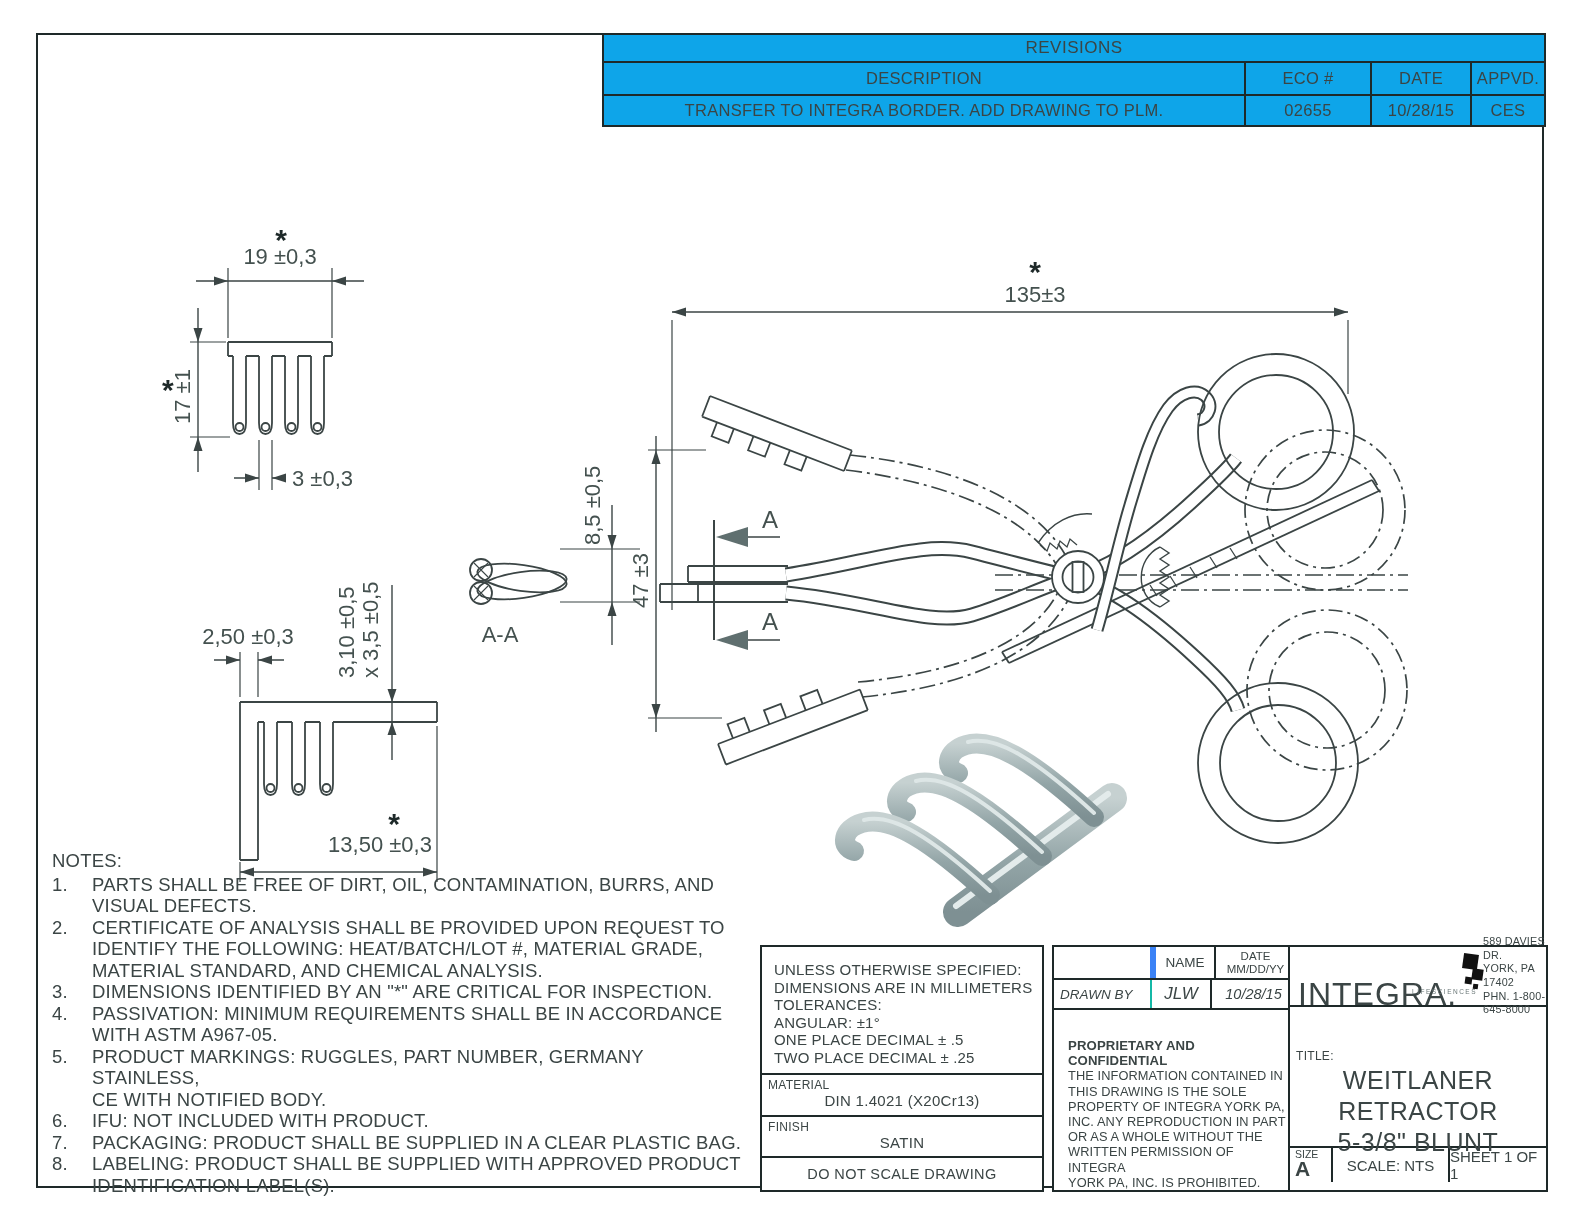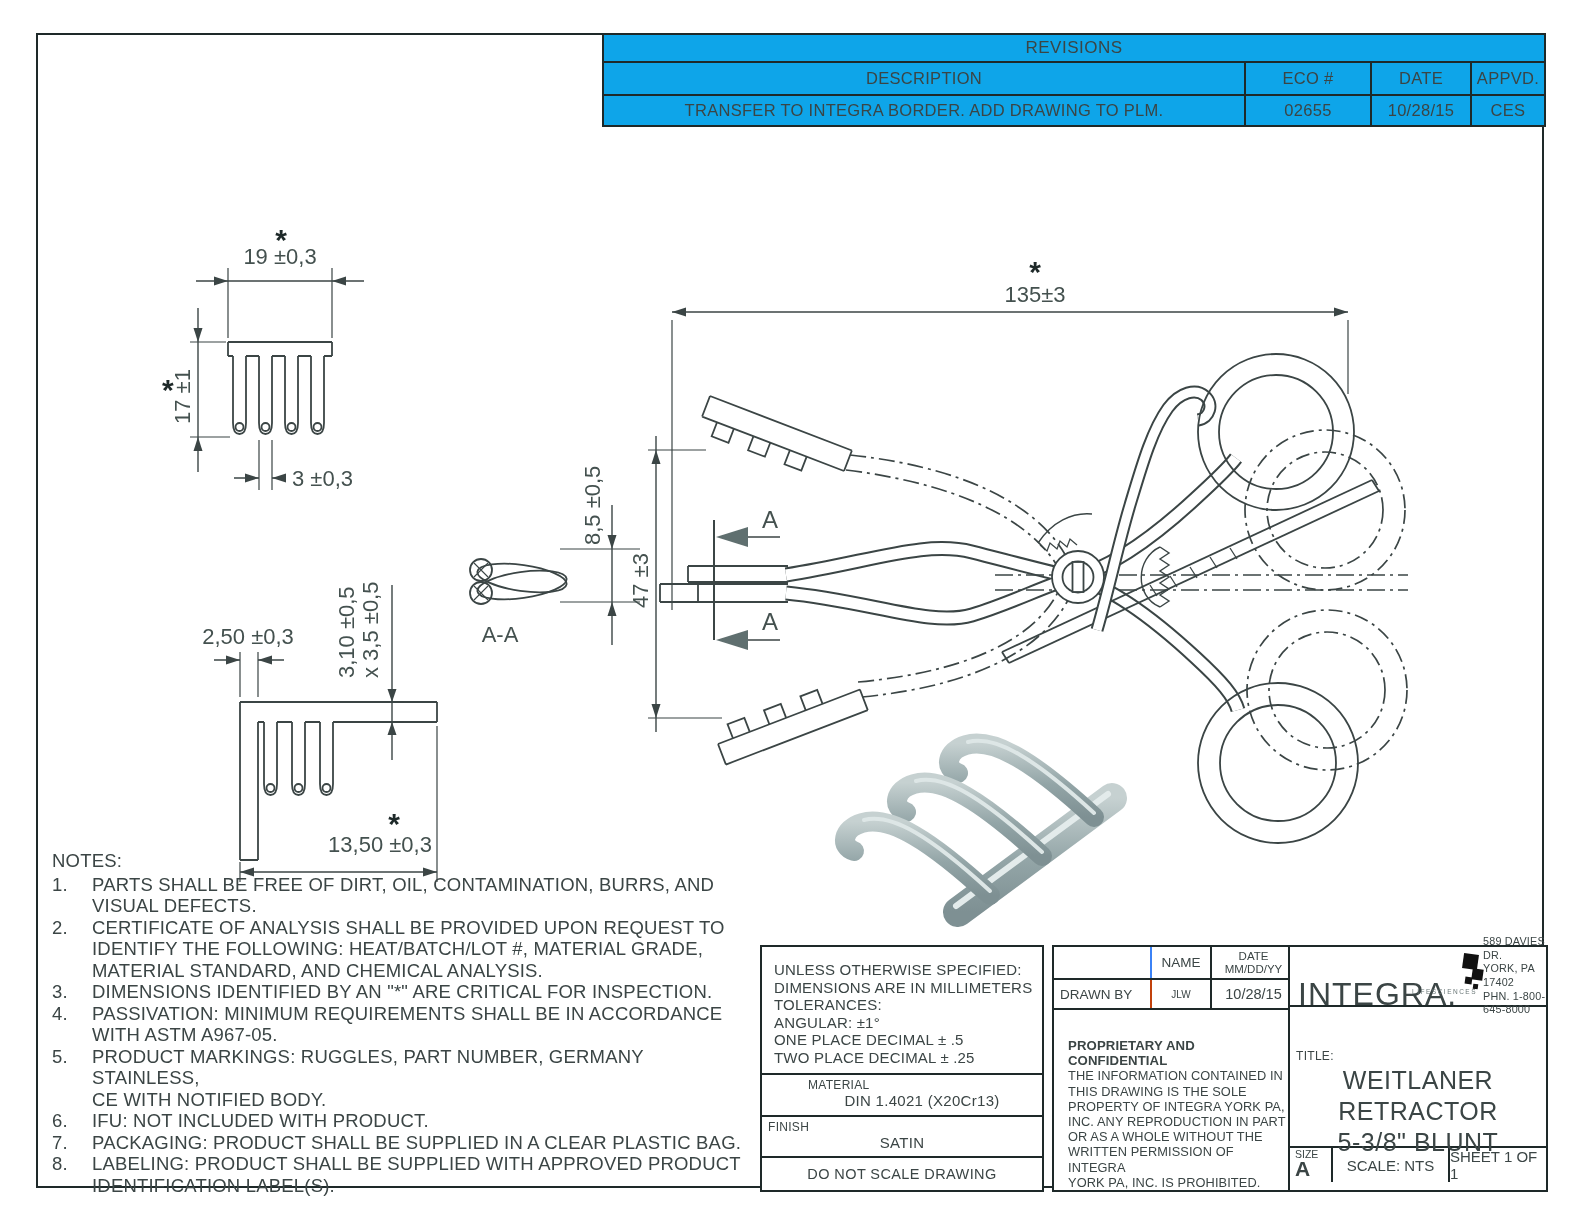--- a/index.html
+++ b/index.html
@@ -32,30 +32,30 @@
 
   
   .tb-box{border:2px solid #1e2929;background:#fff;}
   #tb-col1{left:760px;top:945px;width:280px;height:243px;}
   #tb-col2{left:1052px;top:945px;width:241px;height:243px;}
   #tb-col3{left:1288px;top:945px;width:256px;height:243px;}
   .tb-row{border-bottom:2px solid #1e2929;position:relative;}
   .tb-label{font-size:12px;letter-spacing:.3px;padding:3px 0 0 6px;}
   .tb-center-val{text-align:center;font-size:15px;letter-spacing:.3px;}
   #tol-text{padding:14px 0 0 12px;font-size:15px;line-height:17.5px;height:112px;letter-spacing:.2px;}
-  #mat-row{height:40px;padding-left:40px;}
+  #mat-row{height:40px;}
   #fin-row{height:39px;}
   #dns-row{display:flex;align-items:center;justify-content:center;font-size:14.5px;height:32px;letter-spacing:.4px;}
   .hdr-cells{display:flex;height:31px;border-bottom:2px solid #1e2929;}
   .hdr-blank{width:96px;}
-  .hdr-name{width:58px;border-left:2px solid #3b82f6;display:flex;align-items:center;justify-content:center;font-size:13.5px;}
+  .hdr-name{width:58px;border-left:6px solid #3b82f6;display:flex;align-items:center;justify-content:center;font-size:13.5px;}
   .hdr-date{flex:1;border-left:2px solid #1e2929;display:flex;align-items:center;justify-content:center;font-size:11.5px;line-height:12.5px;text-align:center;}
-  .drawn-cells{display:flex;height:28px;border-bottom:2px solid #1e2929;}
+  .drawn-cells{display:flex;height:28px;border-bottom:2px solid #1e2929;font-style:italic;}
   .drawn-label{width:96px;display:flex;align-items:center;padding-left:6px;font-size:13.5px;box-sizing:border-box;}
-  .drawn-name{width:58px;border-left:2px solid #c2410c;display:flex;align-items:center;justify-content:center;font-size:10px;}
+  .drawn-name{width:58px;border-left:2px solid #14b8a6;display:flex;align-items:center;justify-content:center;font-size:17px;}
   .drawn-date{flex:1;border-left:2px solid #1e2929;display:flex;align-items:center;justify-content:center;font-size:14.5px;}
   #prop-box{padding:28px 4px 0 6px;font-size:12.8px;line-height:15.2px;letter-spacing:.1px;margin-left:8px;}
   #prop-box b{font-size:13.2px;}
   #logo-row{height:58px;display:flex;align-items:center;}
   #logo-word{font-size:32px;letter-spacing:1px;margin-left:8px;font-weight:500;margin-top:36px;}
   #logo-sub{font-size:6.5px;letter-spacing:1.5px;color:#6a7777;margin-left:-62px;margin-top:30px;}
   #logo-squares{position:relative;width:26px;height:40px;margin-left:2px;margin-top:-6px;}
   #logo-squares .sq{position:absolute;background:#111;}
   #addr{font-size:10.8px;line-height:13.6px;margin-left:6px;letter-spacing:.2px;}
   #title-row{height:100px;margin-top:39px;}

